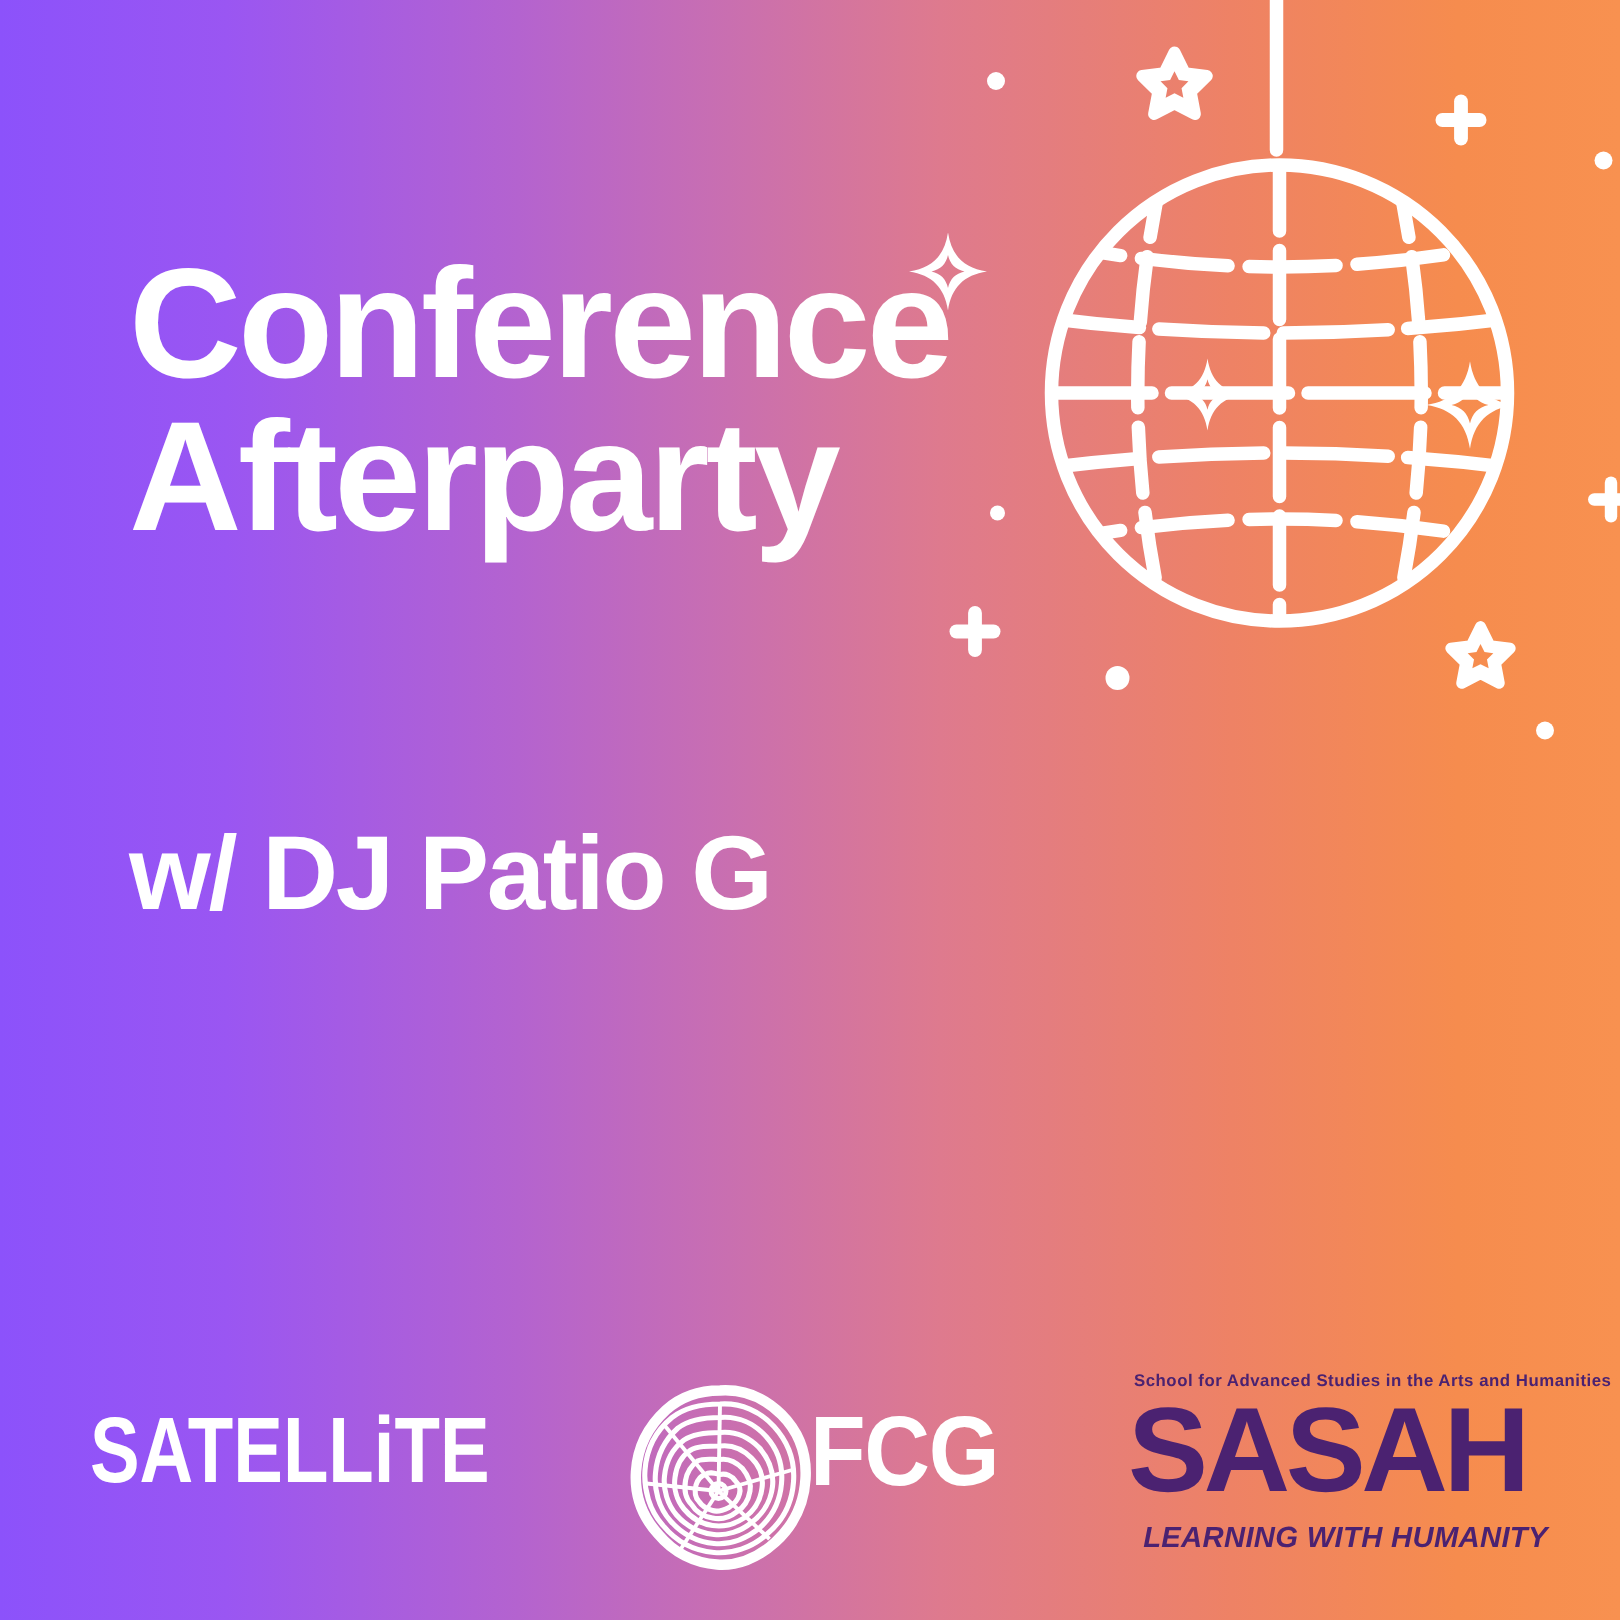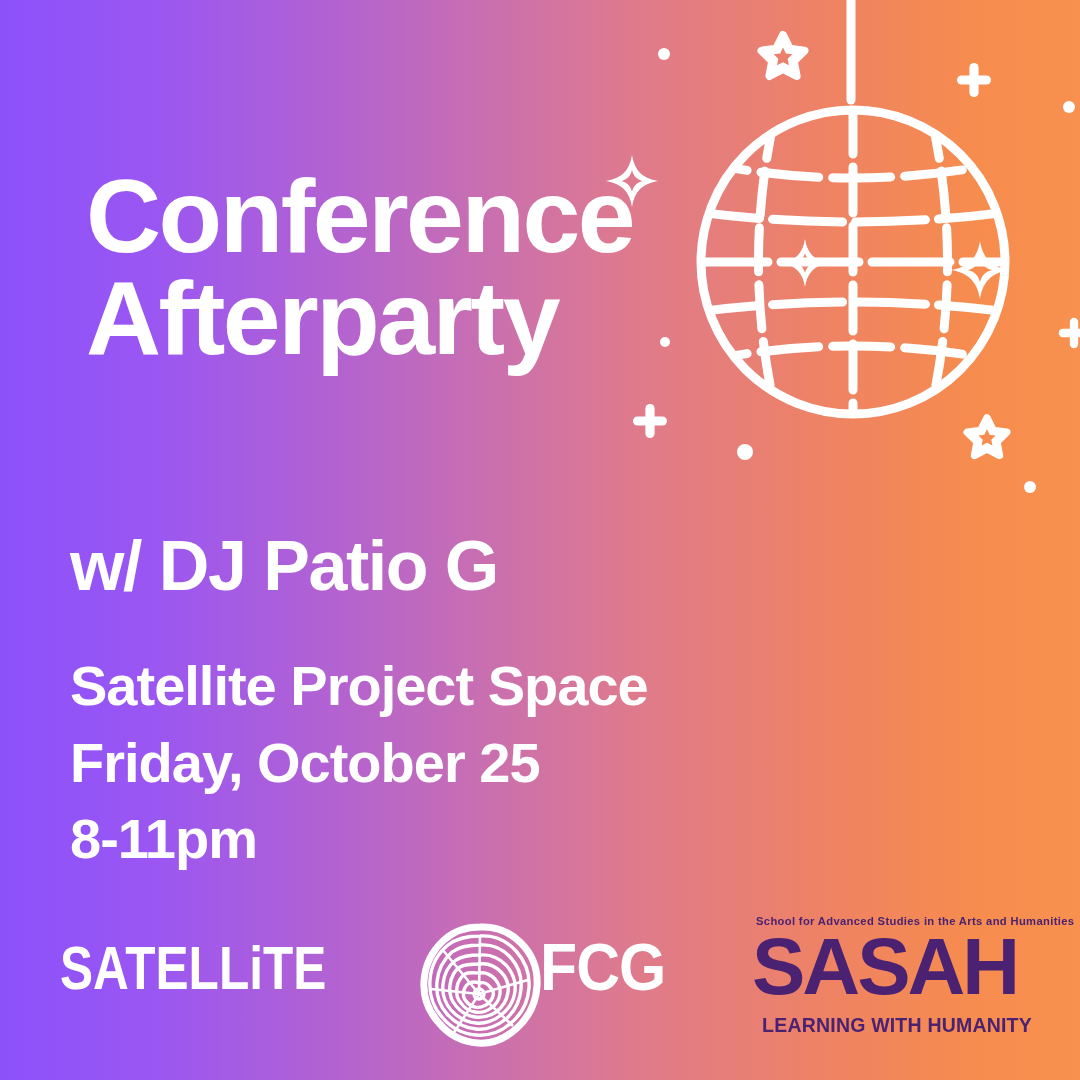--- a/index.html
+++ b/index.html
@@ -26,21 +26,21 @@
     line-height:0.98;
     letter-spacing:-2.5px;
     margin:16px;
     white-space:pre-line;
   }
 
   
   .dj-line{
     position:absolute;left:70px;top:531px;
     color:#FFFFFF;font-weight:700;font-size:70px;line-height:1;
-    letter-spacing:-1.5px;margin:0;
+    letter-spacing:-1.5px;margin:16px;
   }
 
   .details{
     position:absolute;left:70px;top:648px;
     color:#FFFFFF;font-weight:700;font-size:56px;line-height:1.37;
     letter-spacing:-1px;margin:0;white-space:pre-line;
   }
 
   
   #logo-row{
@@ -66,20 +66,21 @@
   }
   .sasah-main{
     position:absolute;left:0;top:12px;width:290px;text-align:left;
     color:#4B2271;font-weight:700;font-size:80px;letter-spacing:-3px;
     line-height:1;
   }
   .sasah-bottom{
     position:absolute;left:0;top:99px;width:290px;text-align:center;
     color:#4B2271;font-weight:700;font-size:19.5px;letter-spacing:0.2px;
     white-space:nowrap;
+    font-style:italic;
   }
 </style>
 </head>
 <body>
 
 <div id="poster">
 
   <svg id="decor" viewBox="0 0 1080 1080" width="1080" height="1080">
     <defs>
       <g id="sparkle4">
@@ -159,23 +160,20 @@
     <circle cx="745" cy="452" r="8" fill="#FFFFFF"></circle>
     <circle cx="1069" cy="107" r="6" fill="#FFFFFF"></circle>
     <circle cx="1030" cy="487" r="6" fill="#FFFFFF"></circle>
   </svg>
 
   <h1 class="headline">Conference
 Afterparty</h1>
 
   <p class="dj-line">w/ DJ Patio G</p>
 
-  <p class="details">Satellite Project Space
-Friday, October 25
-8-11pm</p>
 
   <div id="logo-row">
 
     <div class="satellite-mark">SATELLiTE</div>
 
     <svg class="fcg-ring" viewBox="0 0 124 124">
       <g fill="none" stroke="#FFFFFF" stroke-width="3.4">
         <path d="M62 4 C78 3 92 9 103 20 C115 32 120 47 119 63
                  C118 80 111 94 99 105 C87 116 73 121 60 120
                  C45 119 31 112 21 100 C10 88 5 73 6 58

